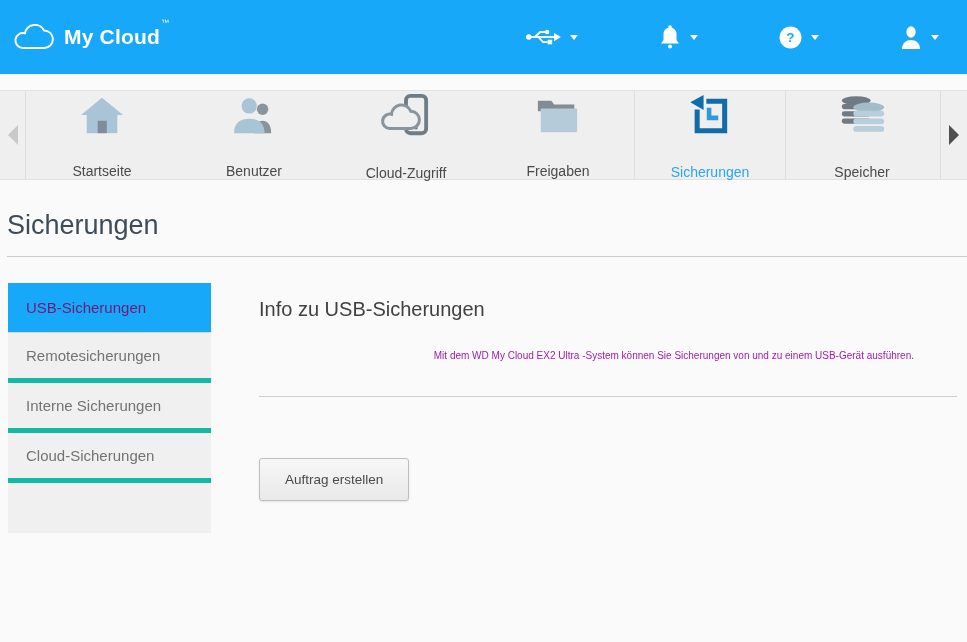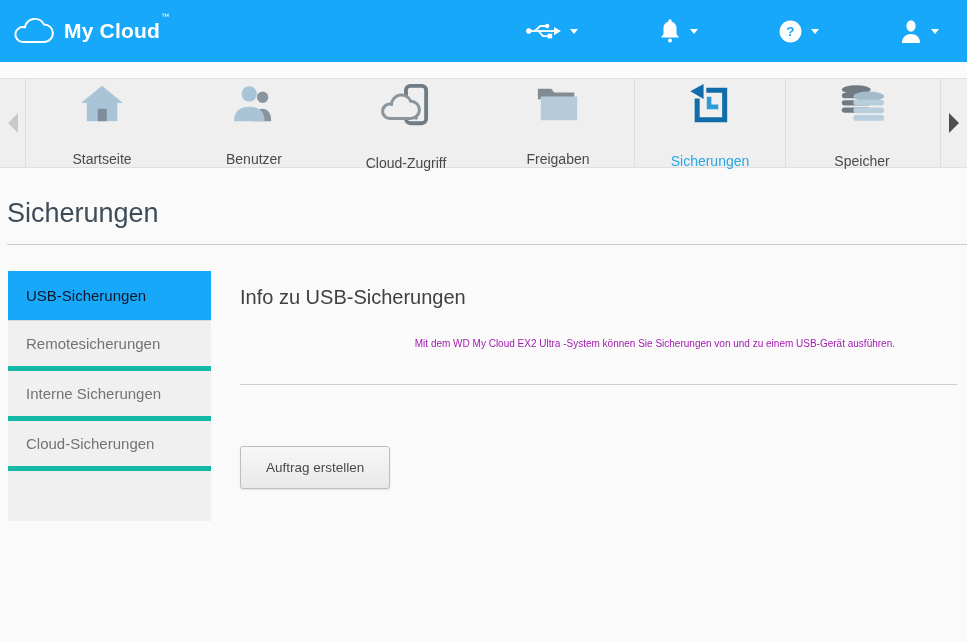--- a/index.html
+++ b/index.html
@@ -6,21 +6,21 @@
   html,body { width:967px; height:642px; }
   body {
     font-family:"Liberation Sans", sans-serif;
     background:#FAFAFA;
     overflow:hidden;
     position:relative;
   }
 
   
   .header {
-    height:62px;
+    height:74px;
     background:#18A8FA;
     display:flex;
     align-items:center;
     padding:0 14px 0 12px;
   }
   .logo { display:flex; align-items:center; gap:10px; }
   .logo-text { color:#fff; font-size:21px; font-weight:700; letter-spacing:0.2px; }
   .logo-tm { color:#fff; font-size:8px; vertical-align:top; position:relative; top:-7px; left:1px; font-weight:400;}
   .header-actions { margin-left:auto; display:flex; align-items:center; gap:0; }
   .header-item {
@@ -55,21 +55,21 @@
     border-right:10px solid #C9C9C9;
   }
   .tri-right {
     width:0; height:0;
     border-top:10px solid transparent; border-bottom:10px solid transparent;
     border-left:10px solid #4F4F4F;
   }
   .nav-items { flex:1; display:flex; }
   .nav-item {
     width:152px; display:flex; flex-direction:column;
-    align-items:center; gap:26px;
+    align-items:center; justify-content:center; gap:26px;
     cursor:pointer; padding-top:4px;
   }
   .nav-item .icon-slot { height:46px; display:flex; align-items:flex-end; justify-content:center; }
   .nav-item .nav-label { font-size:14px; color:#4A4A4A; }
   .nav-item.active { border-left:1px solid #DEDEDE; border-right:1px solid #DEDEDE; }
   .nav-item.active .nav-label { color:#2BA7E8; }
 
   
   .page-title-wrap { padding:30px 0 0 7px; background:#FAFAFA; }
   .page-title { font-size:27px; font-weight:400; color:#3E4C59; }
@@ -77,24 +77,24 @@
 
   
   .main { display:flex; align-items:flex-start; }
   .sidebar { width:203px; margin:26px 0 0 8px; }
   .side-item {
     height:50px; display:flex; align-items:center;
     padding-left:18px; font-size:15px; color:#737373;
     background:#F0F0F0; border-bottom:5px solid #14b8a6;
     cursor:pointer;
   }
-  .side-item.active { background:#18A8FA; color:#0f172a; border-bottom:1px solid #D7D7D7; }
+  .side-item.active { background:#18A8FA; color:#701a75; border-bottom:1px solid #D7D7D7; }
   .side-filler { height:50px; background:#F0F0F0; }
 
-  .content { flex:1; margin:0 10px 0 29px; padding-top:41px; }
+  .content { flex:1; margin:0 10px 0 48px; padding-top:41px; }
   .content-heading { font-size:20px; font-weight:400; color:#414141; }
   .content-body {
     margin-top:27px; font-size:10px; line-height:1.5;
     color:#a21caf; max-width:655px;text-align:right;
   }
   .content-divider { border-top:1px solid #CFCFCF; margin-top:33px; }
   .create-btn {
     margin-top:61px;
     font-family:"Liberation Sans", sans-serif;
     font-size:13.5px; color:#4A4A4A;

